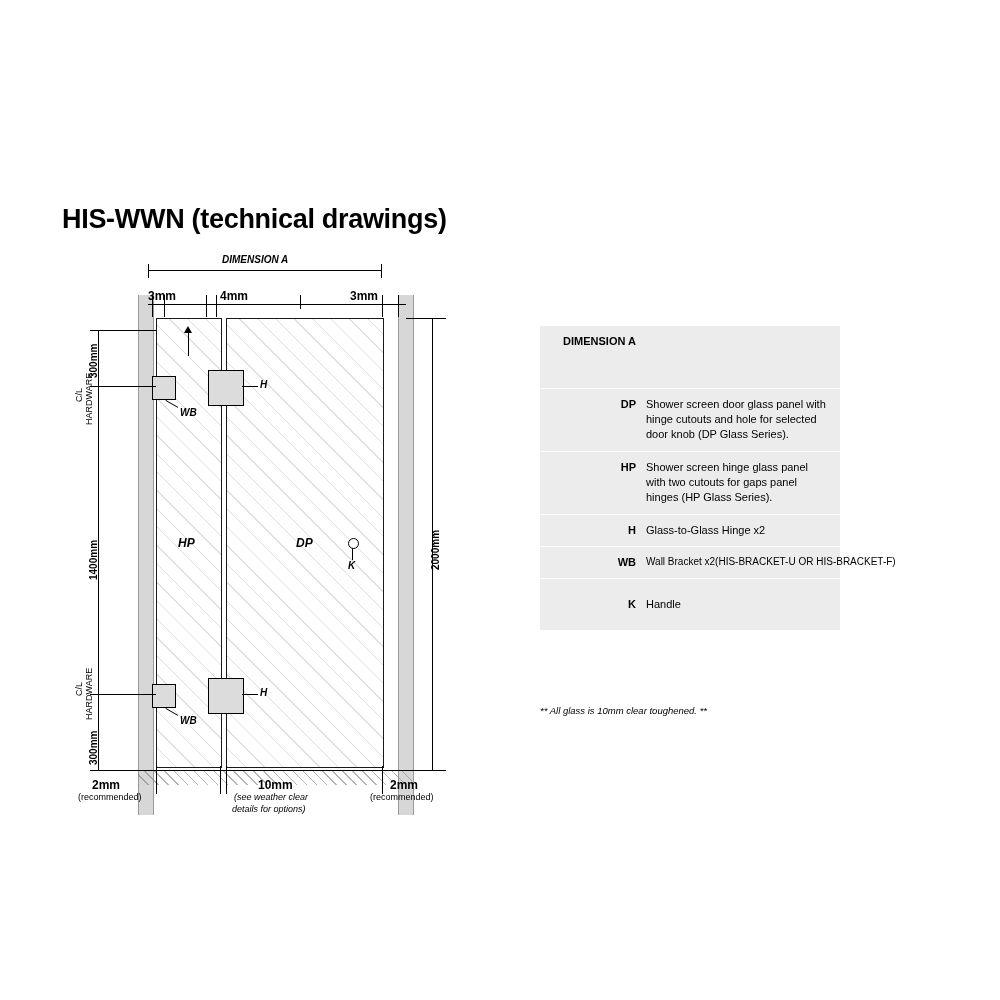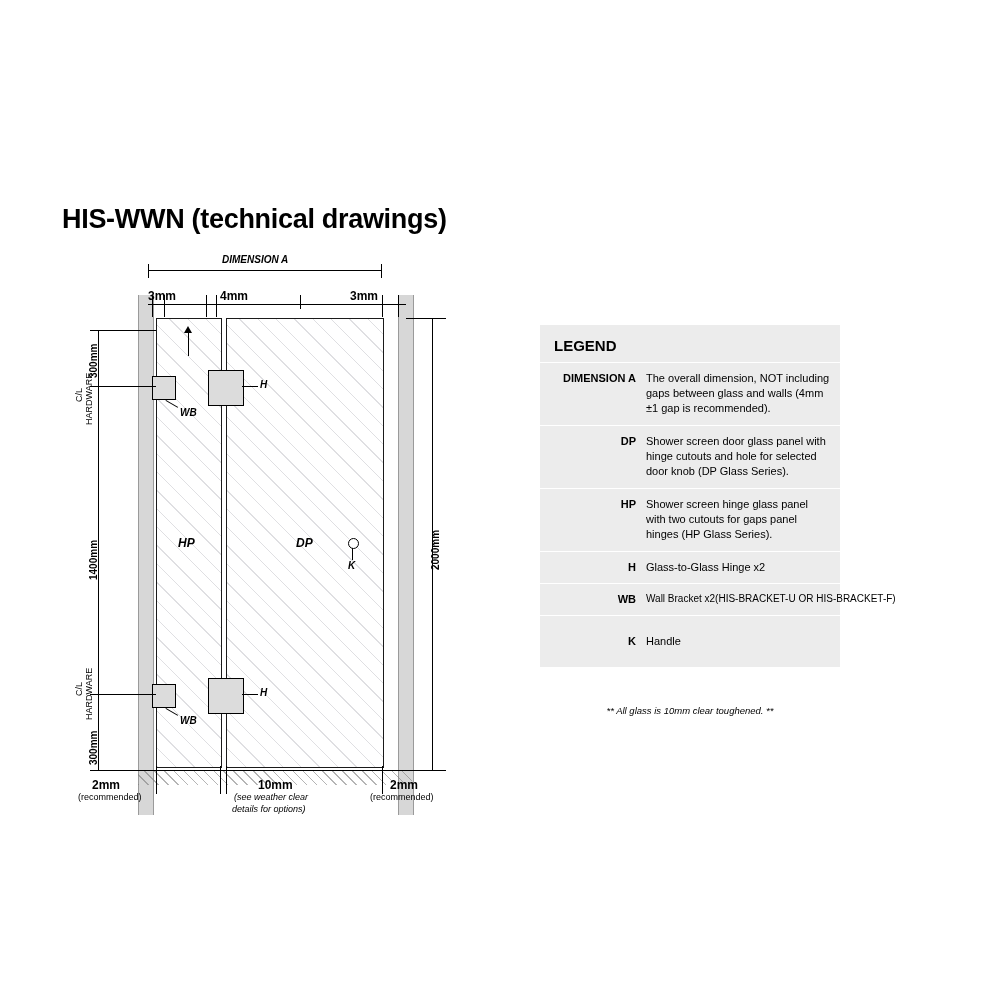--- a/index.html
+++ b/index.html
@@ -120,21 +120,21 @@
     flex:1 1 auto;
     line-height:1.35;
     white-space:nowrap;
   }
   #legend .row .v.wrap{white-space:normal;}
   #legend .row.tall{min-height:46px;}
   #legend-footnote{
     position:absolute;
     left:540px; top:705px;
     width:300px;
-    text-align:center;
+    text-align:left;
     font-size:9.5px;
     font-style:italic;
   }
 </style>
 </head>
 <body>
 
 <div id="page-title">HIS-WWN (technical drawings)</div>
 
 <div id="drawing">
@@ -223,25 +223,23 @@
   <div class="lbl-b" style="left:198px;top:528px;">10mm</div>
   <div class="lbl" style="left:174px;top:542px;font-size:9px;font-style:italic;">(see weather clear</div>
   <div class="lbl" style="left:172px;top:554px;font-size:9px;font-style:italic;">details for options)</div>
 
   <div class="lbl-b" style="left:330px;top:528px;">2mm</div>
   <div class="lbl" style="left:310px;top:542px;font-size:9px;">(recommended)</div>
 
 </div>
 
 <div id="legend">
-  <div class="lg-title">LEGEND</div>
 
   <div class="row tall">
     <div class="k">DIMENSION A</div>
-    <div class="v wrap">The overall dimension, NOT including gaps between glass and walls (4mm ±1 gap is recommended).</div>
   </div>
 
   <div class="row tall">
     <div class="k">DP</div>
     <div class="v wrap">Shower screen door glass panel with hinge cutouts and hole for selected door knob (DP Glass Series).</div>
   </div>
 
   <div class="row tall">
     <div class="k">HP</div>
     <div class="v wrap">Shower screen hinge glass panel with two cutouts for gaps panel hinges (HP Glass Series).</div>

